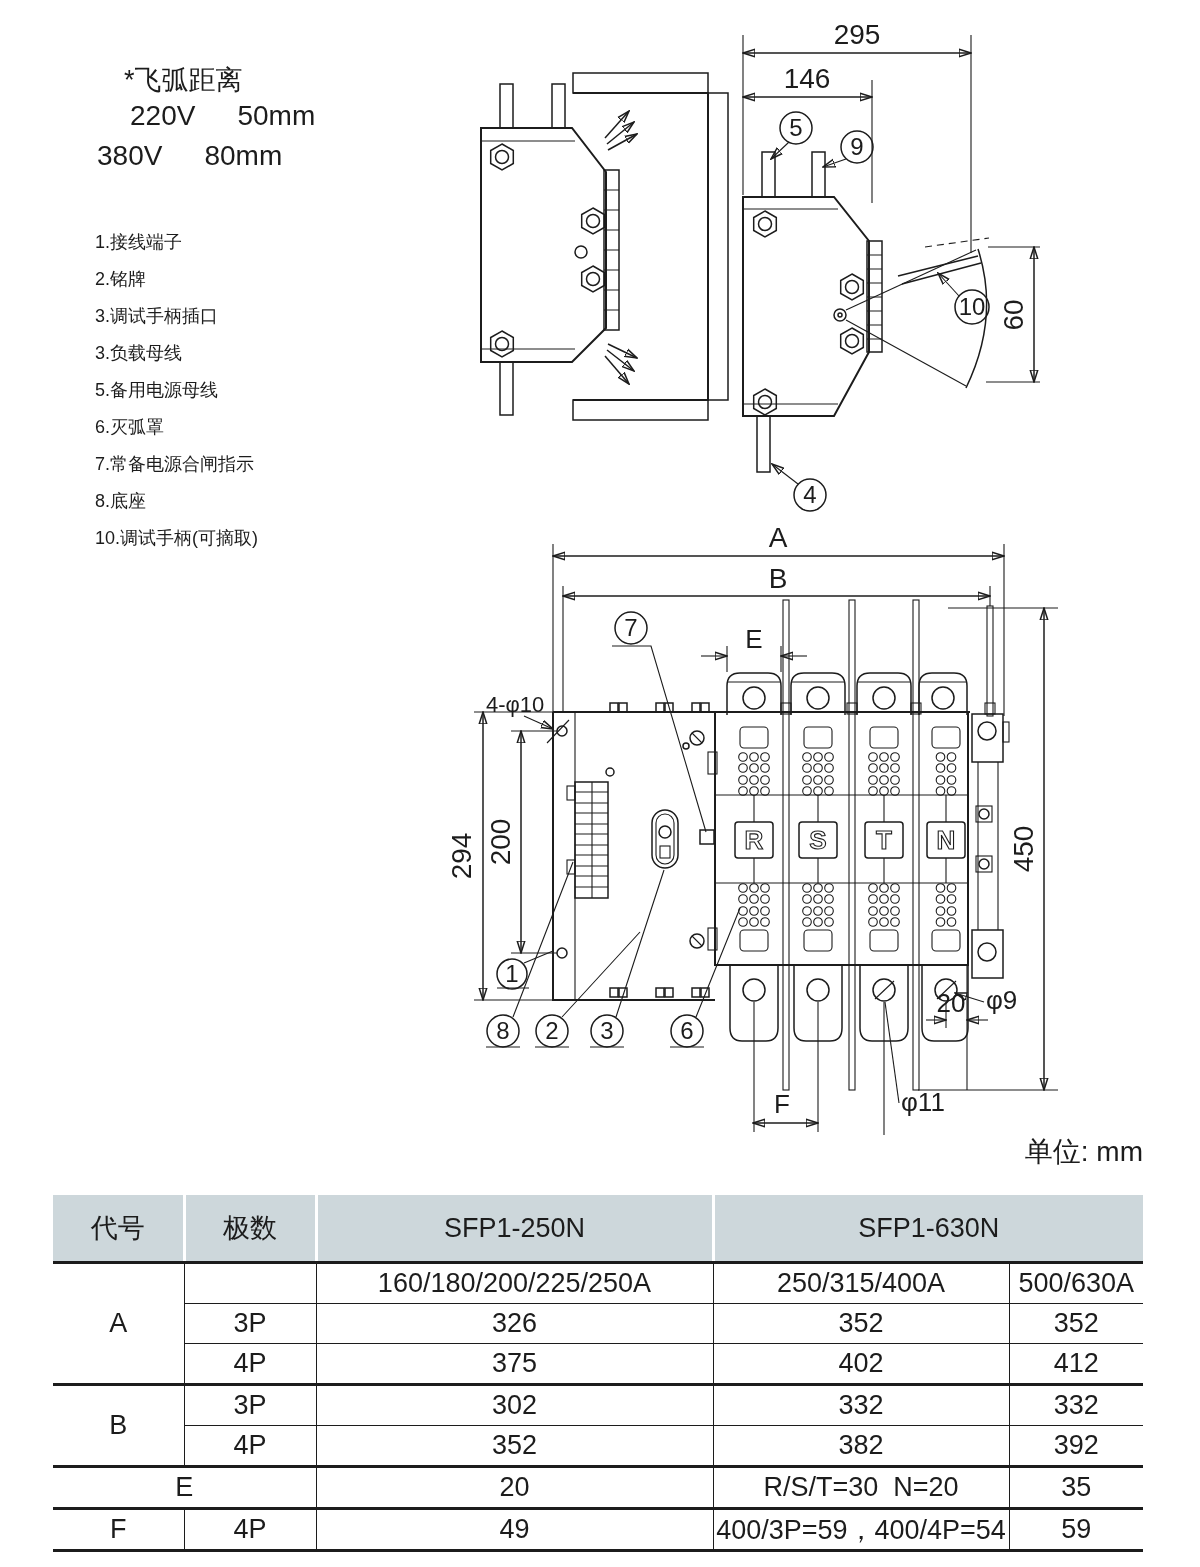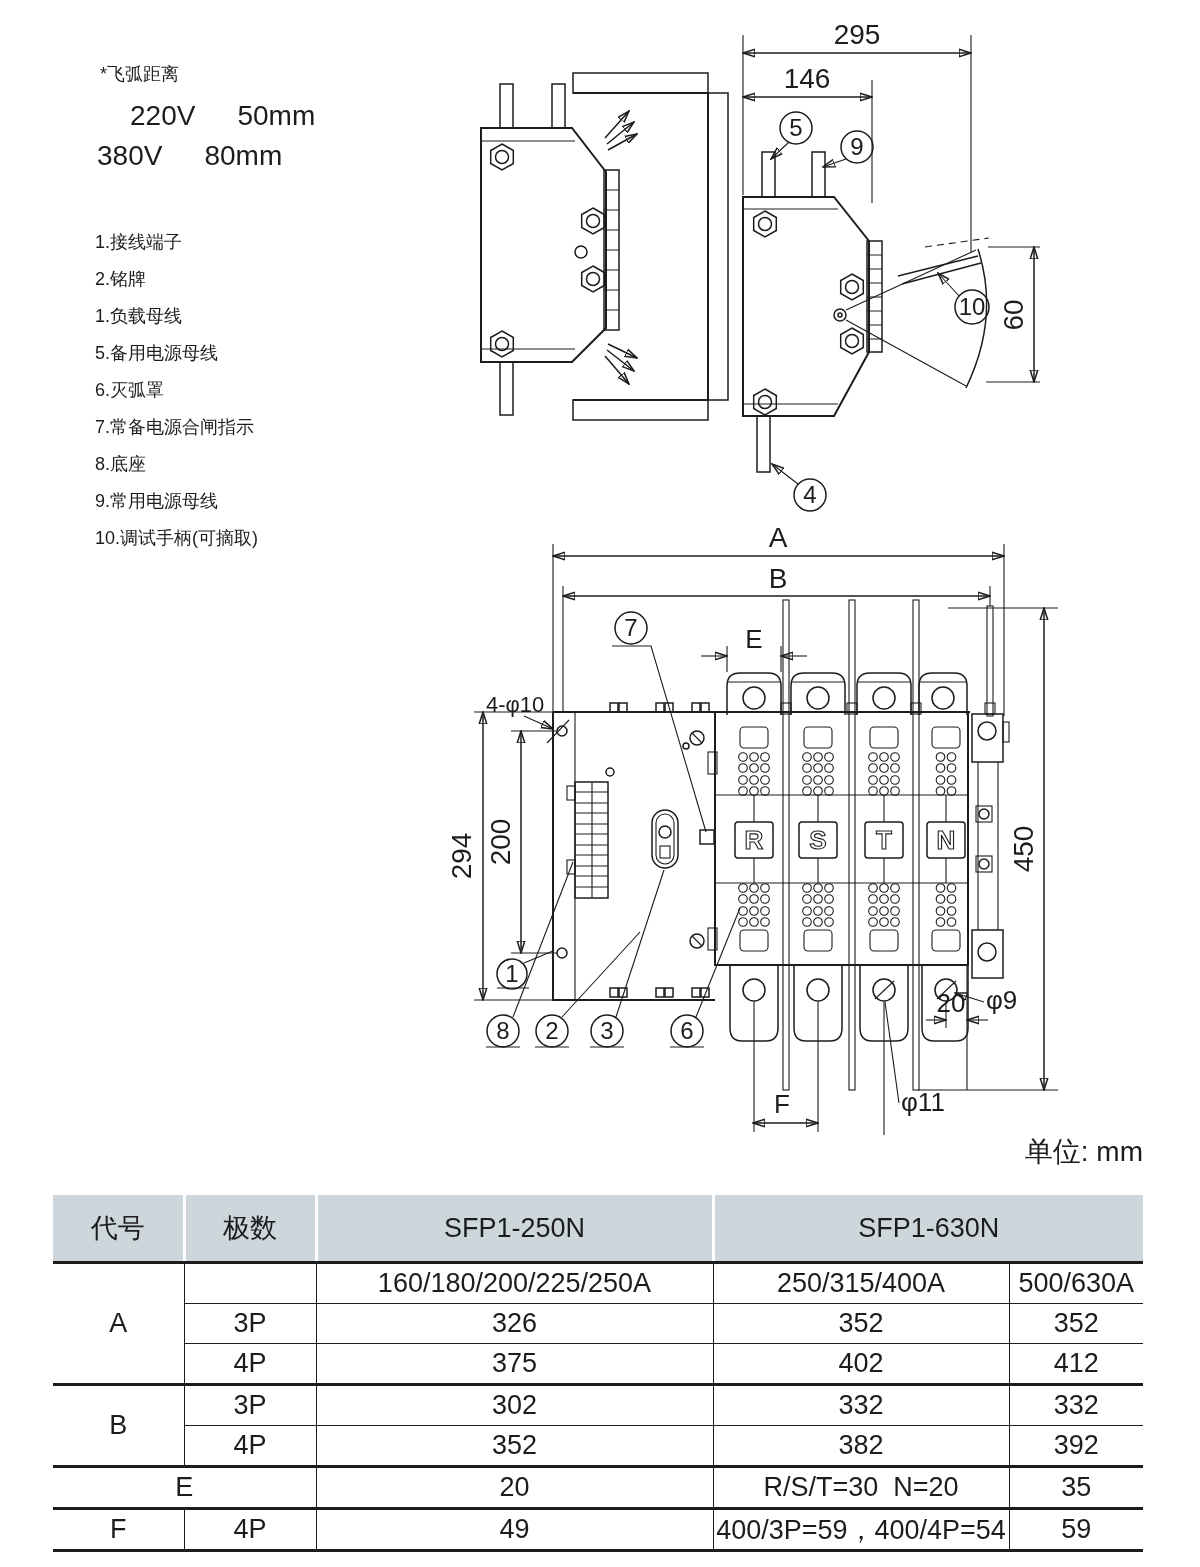--- a/index.html
+++ b/index.html
@@ -1,19 +1,19 @@
 <!DOCTYPE html>
 <html><head>
 <meta charset="utf-8">
 <style>
   html,body{margin:0;padding:0;background:#ffffff;}
   body{width:1200px;height:1567px;position:relative;font-family:"Liberation Sans","DejaVu Sans",sans-serif;color:#1c1c1c;}
   .abs{position:absolute;}
   
-  .arc-title{left:100px;top:62px;font-size:18px;}
+  .arc-title{left:124px;top:62px;font-size:27px;}
   .arc-row{left:97px;font-size:28px;}
   .arc-row .d{display:inline-block;margin-left:42px;}
   .parts{left:95px;top:224px;font-size:18px;line-height:37px;}
   
   .dwg{left:0;top:0;}
   .dwg path,.dwg line,.dwg rect,.dwg circle,.dwg polygon,.dwg polyline{stroke:#1c1c1c;fill:none;stroke-width:1.5px;}
   .dwg .thin{stroke-width:1.1px;}
   .dwg .thick{stroke-width:2px;}
   .dwg text{fill:#1c1c1c;stroke:none;font-size:26px;font-family:"Liberation Sans","DejaVu Sans",sans-serif;}
   .dwg text.big{font-size:28px;}
@@ -38,26 +38,26 @@
 <div class="abs arc-title">*飞弧距离</div>
 <div class="abs arc-row" style="top:100px;margin-left:33px;">
   <span>220V</span><span class="d">50mm</span>
 </div>
 <div class="abs arc-row" style="top:140px;">
   <span>380V</span><span class="d">80mm</span>
 </div>
 <div class="abs parts">
   <div>1.接线端子</div>
   <div>2.铭牌</div>
-  <div>1.负载母线</div>
+  <div>3.调试手柄插口</div>
+  <div>3.负载母线</div>
   <div>5.备用电源母线</div>
   <div>6.灭弧罩</div>
   <div>7.常备电源合闸指示</div>
   <div>8.底座</div>
-  <div>9.常用电源母线</div>
   <div>10.调试手柄(可摘取)</div>
 </div>
 
 <svg class="abs dwg" width="1200" height="1180" viewBox="0 0 1200 1180">
   <defs>
     <marker id="ah" orient="auto-start-reverse" markerUnits="userSpaceOnUse" markerWidth="13" markerHeight="10" refX="12" refY="5">
       <path d="M0,1.2 L12,5 L0,8.8 Z" fill="#1c1c1c" stroke="none"></path>
     </marker>
     <pattern id="hatch" width="11" height="11" patternUnits="userSpaceOnUse" patternTransform="rotate(45)">
       <line x1="0" y1="0" x2="0" y2="11" stroke="#1c1c1c" stroke-width="1.3"></line>

